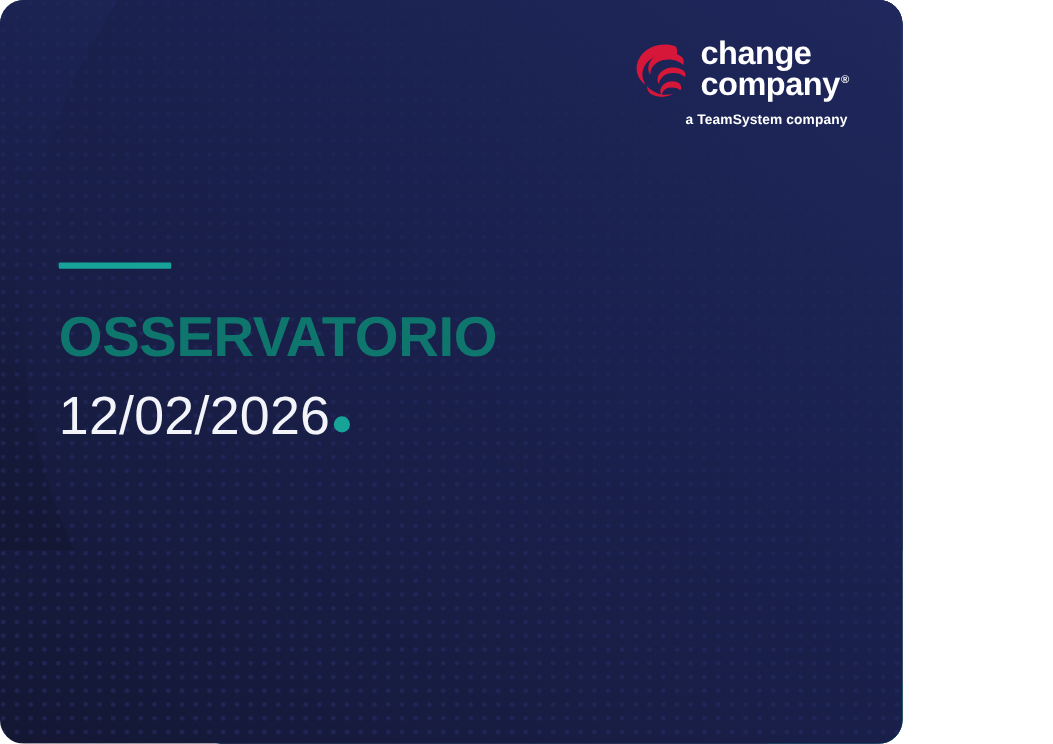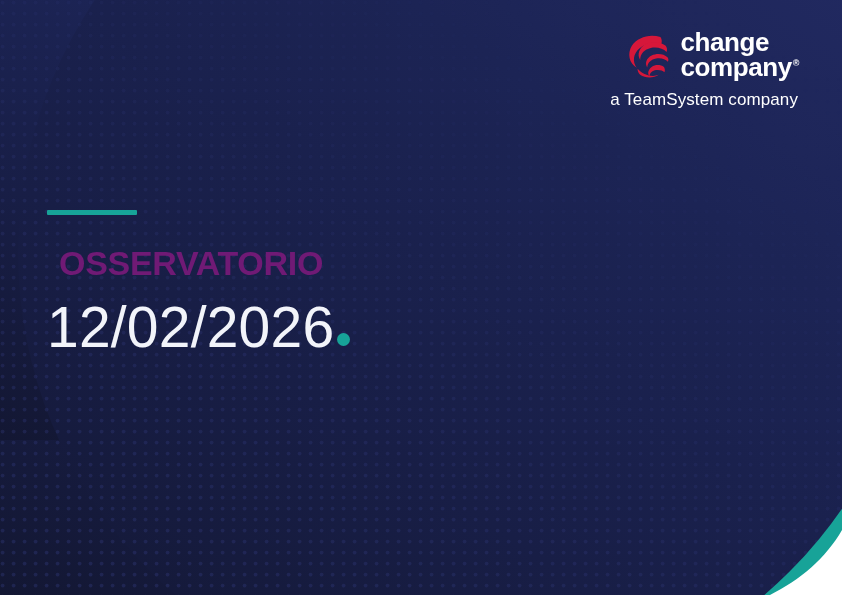--- a/index.html
+++ b/index.html
@@ -8,24 +8,25 @@
     padding: 0;
     background: #ffffff;
   }
   body {
     font-family: "Liberation Sans", sans-serif;
     -webkit-font-smoothing: antialiased;
   }
 
   .slide {
     position: relative;
-    width: 842px;
+    width: 722px;
     height: 595px;
     overflow: hidden;
     background: #ffffff;
+    border-radius: 19px;
   }
 
   
   .bg-layer {
     position: absolute;
     inset: 0;
     width: 842px;
     height: 595px;
   }
 
@@ -74,22 +75,22 @@
   .logo-word .reg {
     font-size: 9px;
     font-weight: 700;
     vertical-align: super;
     position: relative;
     top: -1px;
     left: 1px;
   }
   .logo-tagline {
     color: #ffffff;
-    font-size: 17px;
-    font-weight: 400;
+    font-size: 11px;
+    font-weight: 700;
     letter-spacing: 0.1px;
     margin-top: 9px;
     white-space: nowrap;
     align-self: flex-end;
   }
 
   
   .content {
     position: absolute;
     left: 47px;
@@ -97,34 +98,34 @@
     width: 700px;
   }
   .accent-rule {
     width: 90px;
     height: 5px;
     background: #17a398;
     border-radius: 1px;
     margin-bottom: 28px;
   }
   .headline {
-    margin: 12px;
-    color: #701a75;
-    font-size: 34px;
+    margin: 0;
+    color: #0f766e;
+    font-size: 45px;
     font-weight: 700;
     line-height: 1.20;
     letter-spacing: -0.3px;
     text-transform: uppercase;
   }
   .headline .hl-line { display: block; white-space: nowrap; }
 
   .date-line {
     margin-top: 14px;
     color: #f2f4fa;
-    font-size: 57px;
+    font-size: 43px;
     font-weight: 300;
     letter-spacing: 0.2px;
     line-height: 1.05;
     white-space: nowrap;
     display: flex;
     align-items: baseline;
   }
   .date-dot {
     display: inline-block;
     width: 13px;

